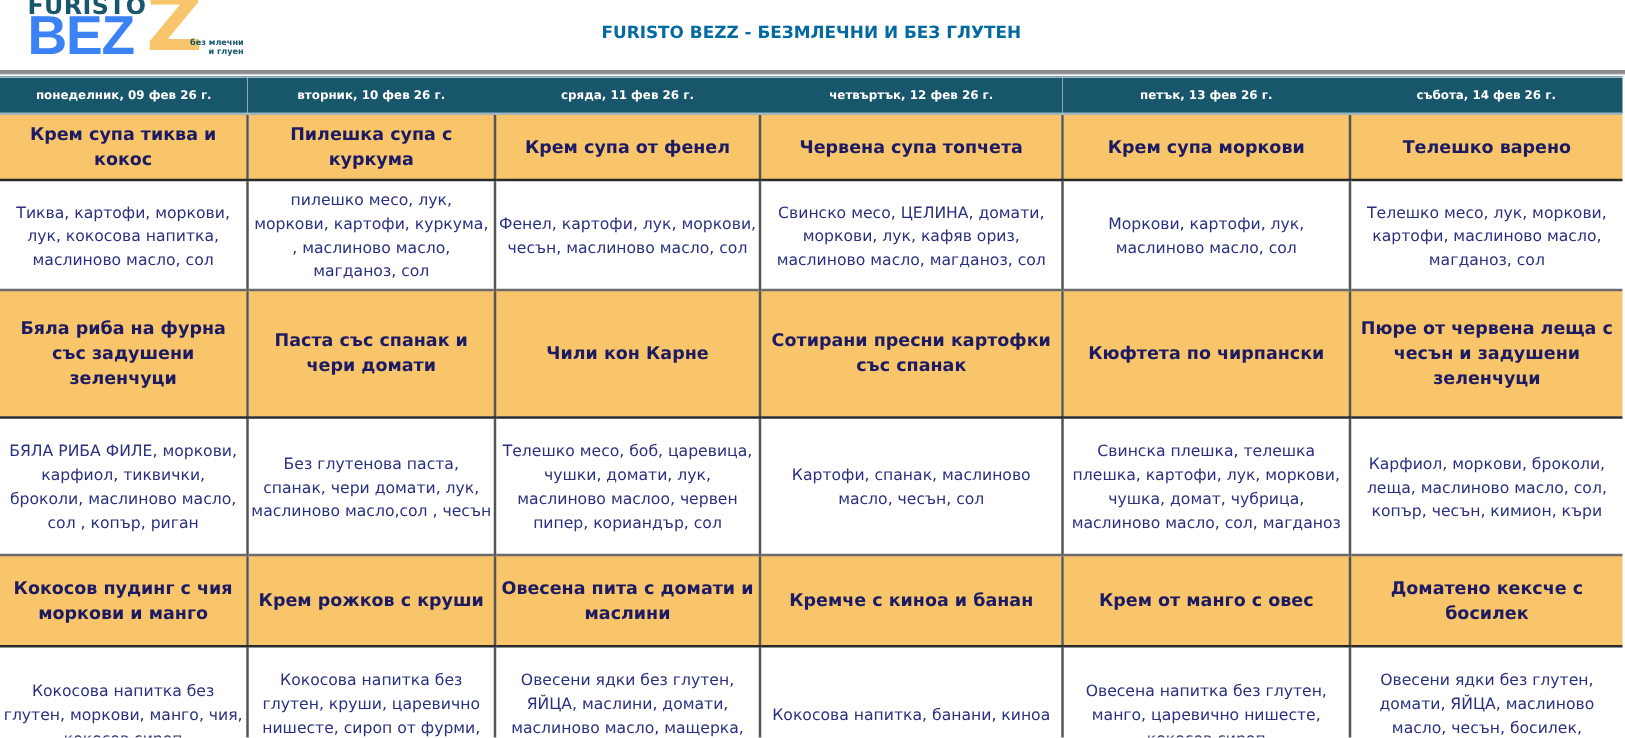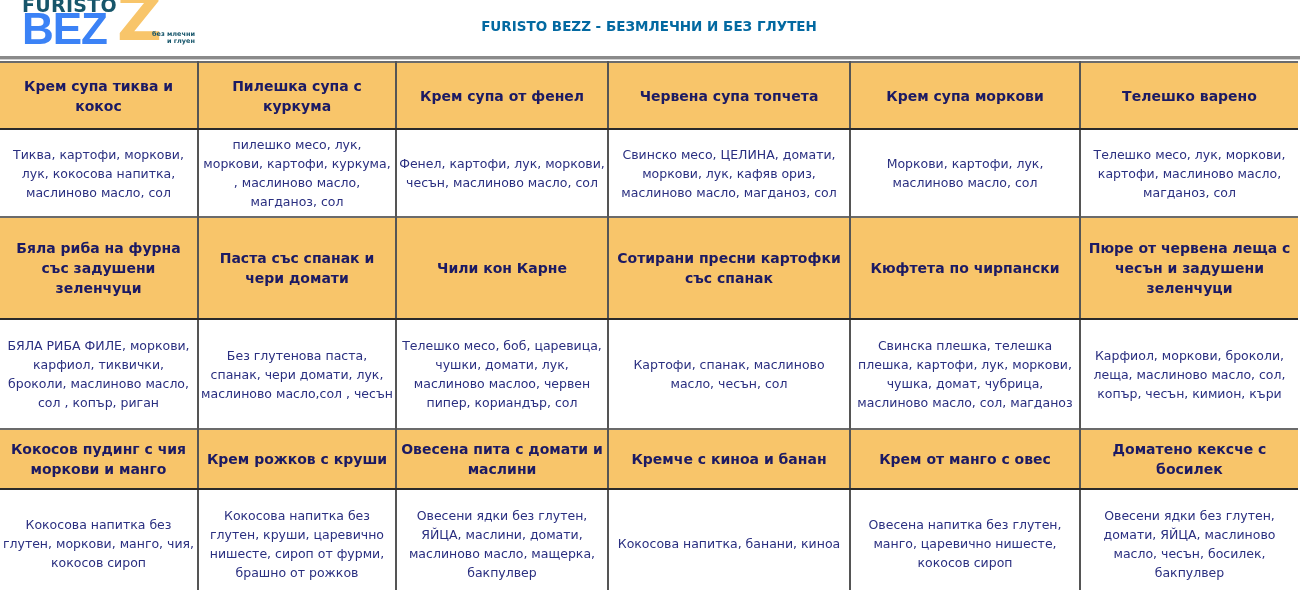--- a/index.html
+++ b/index.html
@@ -41,22 +41,30 @@
 <table class="menu">
   <colgroup>
     <col style="width:198px">
       <col style="width:198px">
       <col style="width:212px">
       <col style="width:242px">
       <col style="width:230px">
       <col style="width:218px">
   </colgroup>
   <tbody>
+      <tr class="days">
+    <th>понеделник, 09 фев 26 г.</th>
+    <th>вторник, 10 фев 26 г.</th>
+    <th>сряда, 11 фев 26 г.</th>
+    <th>четвъртък, 12 фев 26 г.</th>
+    <th>петък, 13 фев 26 г.</th>
+    <th>събота, 14 фев 26 г.</th>
+  </tr>
 
-  <tr class="dish" style="height:67px">
+  <tr class="dish" style="height:53px">
     <td>Крем супа тиква и кокос</td>
     <td>Пилешка супа с куркума</td>
     <td>Крем супа от фенел</td>
     <td>Червена супа топчета</td>
     <td>Крем супа моркови</td>
     <td>Телешко варено</td>
   </tr>
   <tr class="ingr" style="height:88px">
     <td>Тиква, картофи, моркови, лук, кокосова напитка, маслиново масло, сол</td>
     <td>пилешко месо, лук, моркови, картофи, куркума, ,  маслиново масло, магданоз, сол</td>
@@ -76,21 +84,21 @@
   </tr>
   <tr class="ingr" style="height:110px">
     <td>БЯЛА РИБА ФИЛЕ, моркови, карфиол, тиквички, броколи, маслиново масло, сол , копър, риган</td>
     <td>Без глутенова паста, спанак, чери домати, лук, маслиново масло,сол , чесън</td>
     <td>Телешко месо,  боб, царевица, чушки, домати, лук, маслиново маслоо, червен пипер, кориандър, сол</td>
     <td>Картофи, спанак, маслиново масло, чесън, сол</td>
     <td>Свинска плешка, телешка плешка, картофи, лук, моркови, чушка, домат, чубрица,  маслиново масло, сол, магданоз</td>
     <td>Карфиол, моркови, броколи, леща, маслиново масло, сол, копър, чесън, кимион, къри</td>
   </tr>
 
-  <tr class="dish" style="height:60px">
+  <tr class="dish" style="height:73px">
     <td>Кокосов пудинг с чия моркови и манго</td>
     <td>Крем рожков с круши</td>
     <td>Овесена пита с домати и маслини</td>
     <td>Кремче с киноа и банан</td>
     <td>Крем от манго с овес</td>
     <td>Доматено кексче с босилек</td>
   </tr>
   <tr class="ingr" style="height:108px">
     <td>Кокосова напитка без глутен, моркови, манго, чия, кокосов сироп</td>
     <td>Кокосова напитка без глутен, круши, царевично нишесте, сироп от фурми, брашно от рожков</td>

